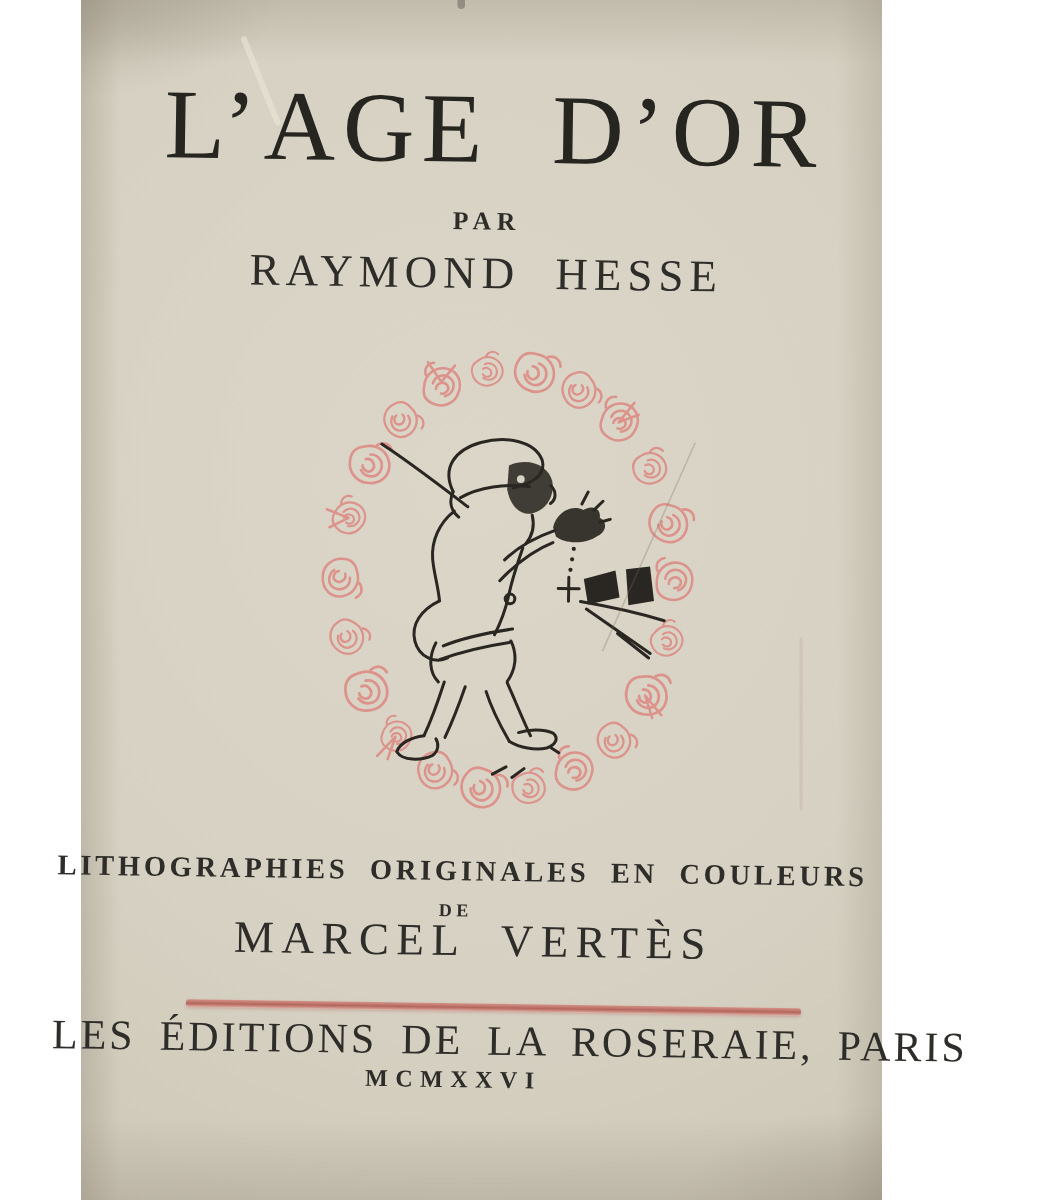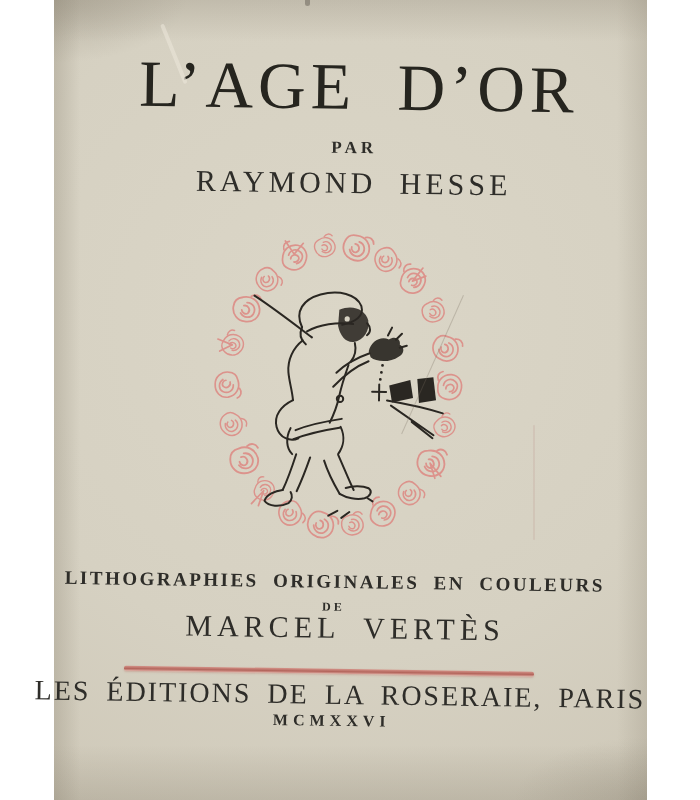--- a/index.html
+++ b/index.html
@@ -3,21 +3,21 @@
 <meta charset="utf-8">
 <style>
   html,body{margin:0;padding:0;}
   body{
     width:700px;height:800px;overflow:hidden;position:relative;
     background:var(--backdrop,#fff);
     font-family:"Liberation Serif", serif;
   }
   .backdrop{position:absolute;inset:0;background:var(--backdrop,#fff);}
   .photo{
-    position:absolute;left:54px;top:0;width:593px;height:800px;
+    position:absolute;left:54px;top:0;width:534px;height:800px;
     background:
       linear-gradient(180deg, rgba(146,138,122,.30) 0px, rgba(146,138,122,0) 42px),
       linear-gradient(0deg, rgba(138,130,113,.28) 0px, rgba(138,130,113,0) 55px),
       linear-gradient(90deg, rgba(138,130,113,.30) 0px, rgba(138,130,113,0) 26px),
       linear-gradient(270deg, rgba(138,130,113,.24) 0px, rgba(138,130,113,0) 30px),
       radial-gradient(ellipse 190px 90px at 0% 0%, rgba(118,110,94,.30), rgba(118,110,94,0) 70%),
       radial-gradient(ellipse 190px 90px at 100% 100%, rgba(118,110,94,.22), rgba(118,110,94,0) 70%),
       radial-gradient(ellipse 120% 85% at 48% 40%, #dbd6c7 0%, var(--paper,#d6d1c2) 50%, #cfc9b9 80%, #c5beae 100%);
   }
   .content{position:absolute;inset:0;transform:rotate(0.85deg);transform-origin:50% 50%;}

